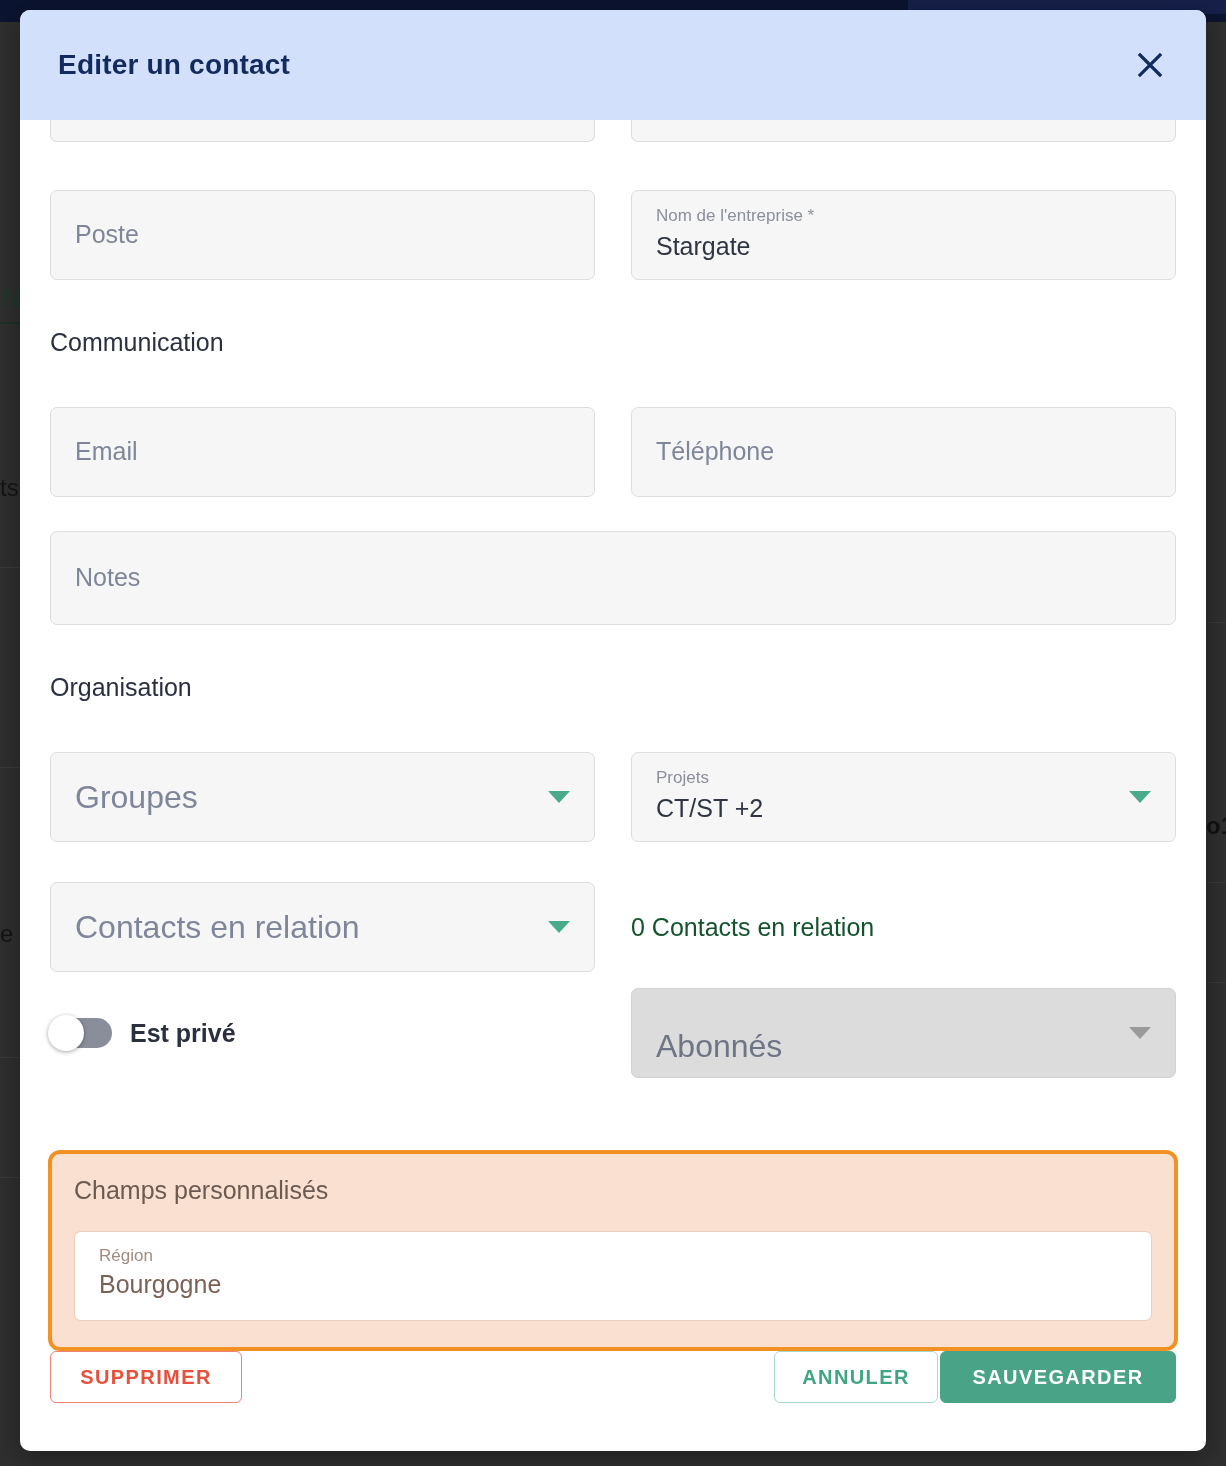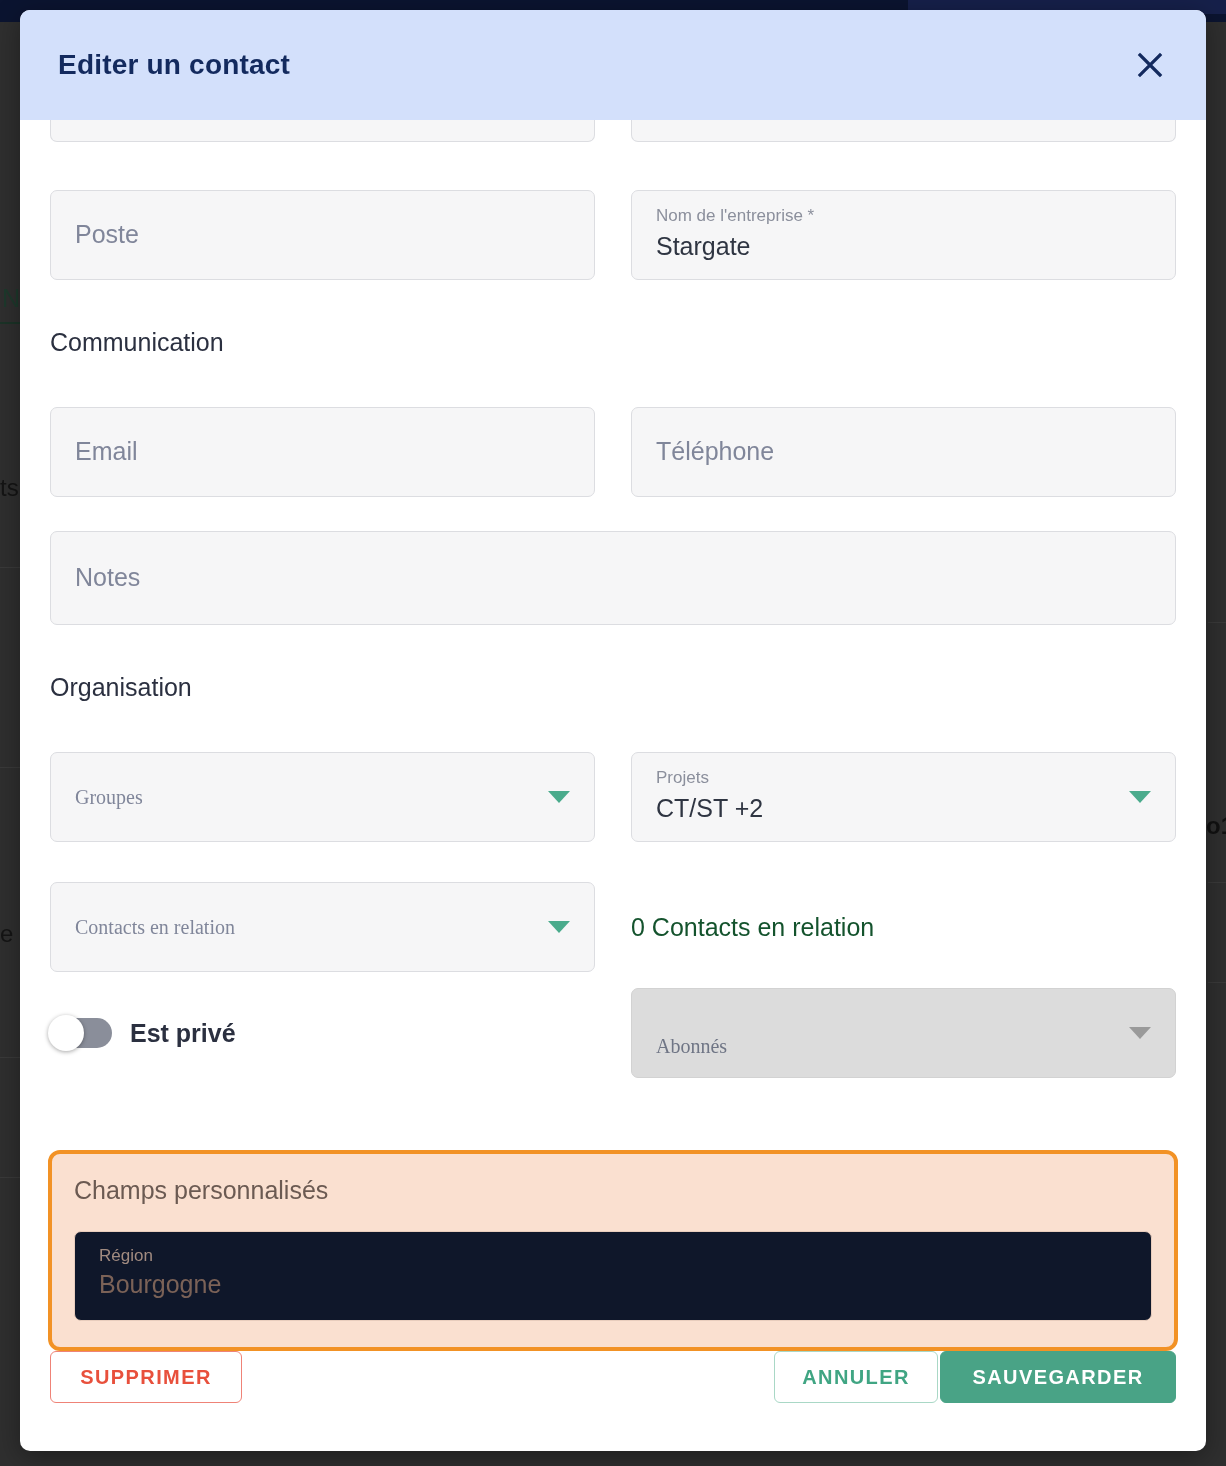--- a/index.html
+++ b/index.html
@@ -184,24 +184,23 @@
     color: #8b8f9c;
     line-height: 1.3;
     margin-bottom: 4px;
   }
   .select .svalue {
     font-size: 25px;
     color: #2f3542;
     line-height: 1.25;
   }
   .select .splaceholder {
-    font-size: 20px;
+    font-size: 32px;
     color: #80869a;
     line-height: 1.25;
-    font-family: Liberation Serif, serif;
   }
   .caret {
     position: absolute;
     right: 24px;
     top: 50%;
     transform: translateY(-50%);
     width: 0; height: 0;
     border-left: 11px solid transparent;
     border-right: 11px solid transparent;
     border-top: 12px solid #4aab8c;
@@ -260,21 +259,21 @@
     border: 4px solid #f29225;
     border-radius: 12px;
     padding: 22px 22px 26px 22px;
   }
   #custom-fields-title {
     font-size: 25px;
     color: #6b5a52;
     margin-bottom: 26px;
   }
   .cf-field {
-    background: #0f172a;
+    background: #ffffff;
     border: 1px solid #e8cdbd;
     border-radius: 7px;
     height: 90px;
     padding: 14px 24px 0 24px;
     cursor: text;
   }
   .cf-field .flabel { font-size: 17px; color: #a18b80; margin-bottom: 4px; }
   .cf-field .fvalue { font-size: 25px; color: #7b6257; }
 
   

